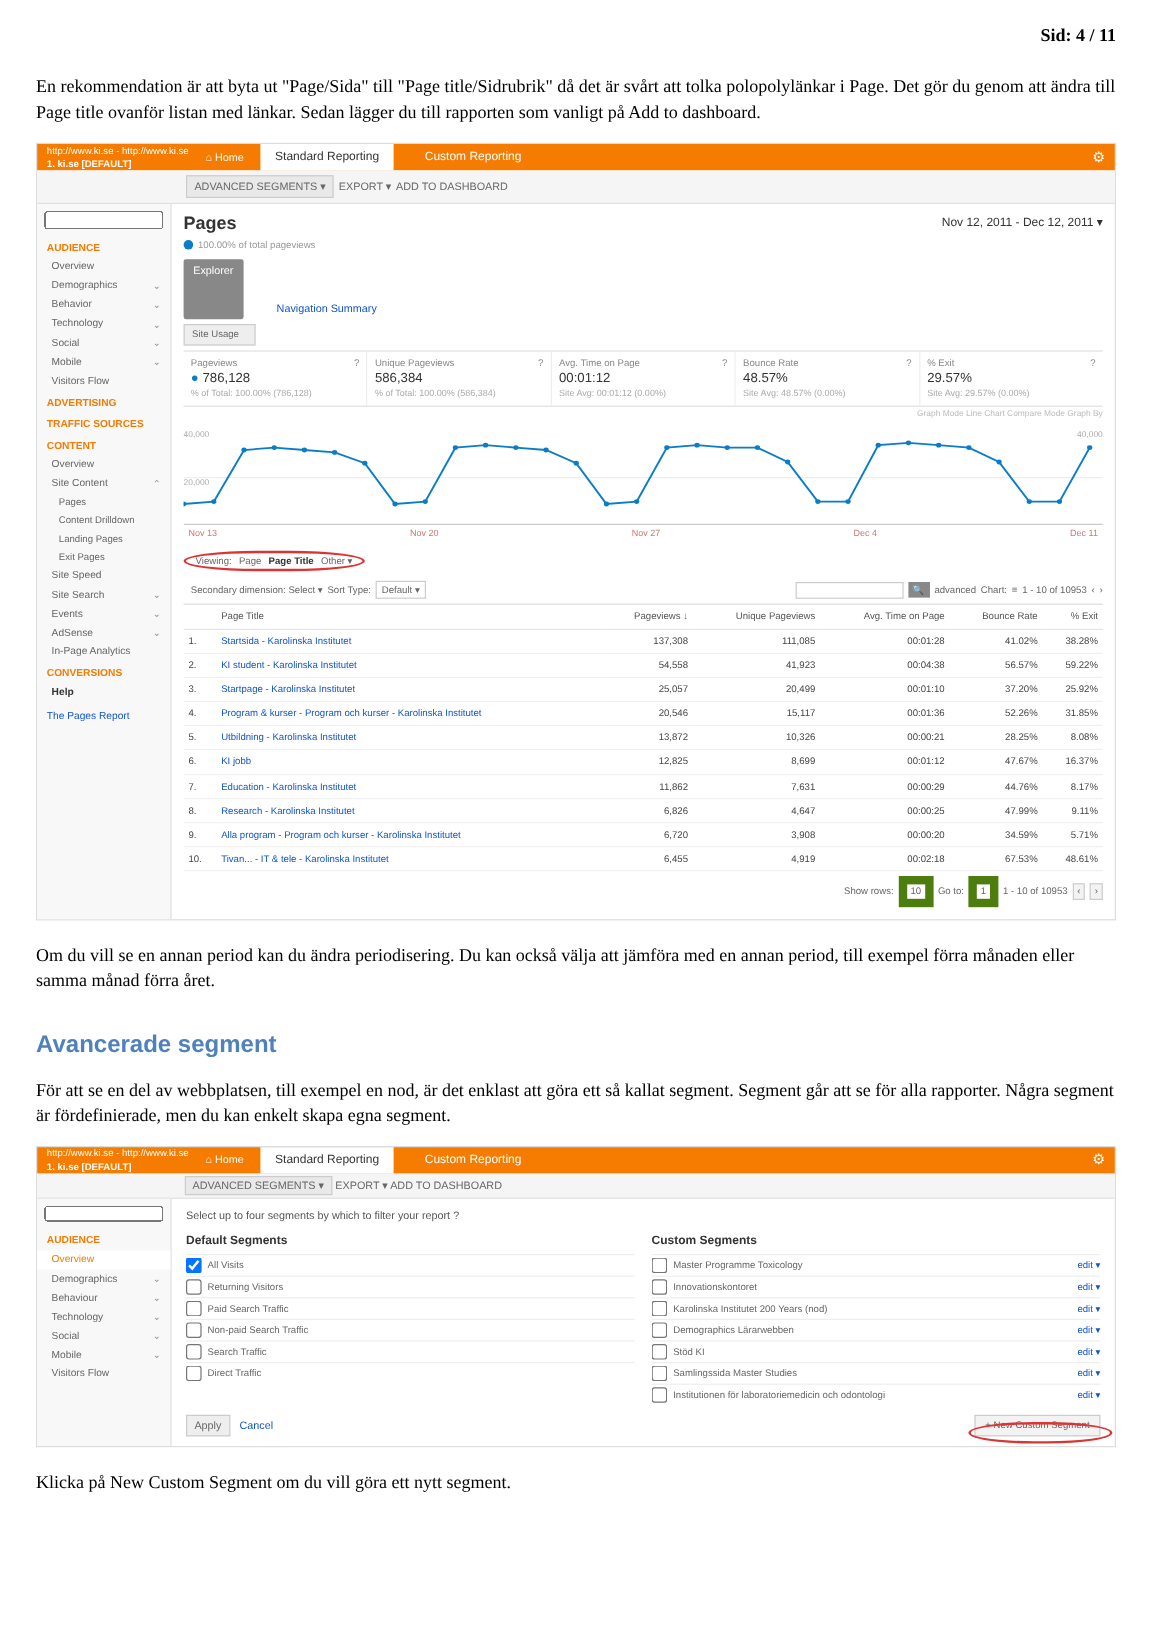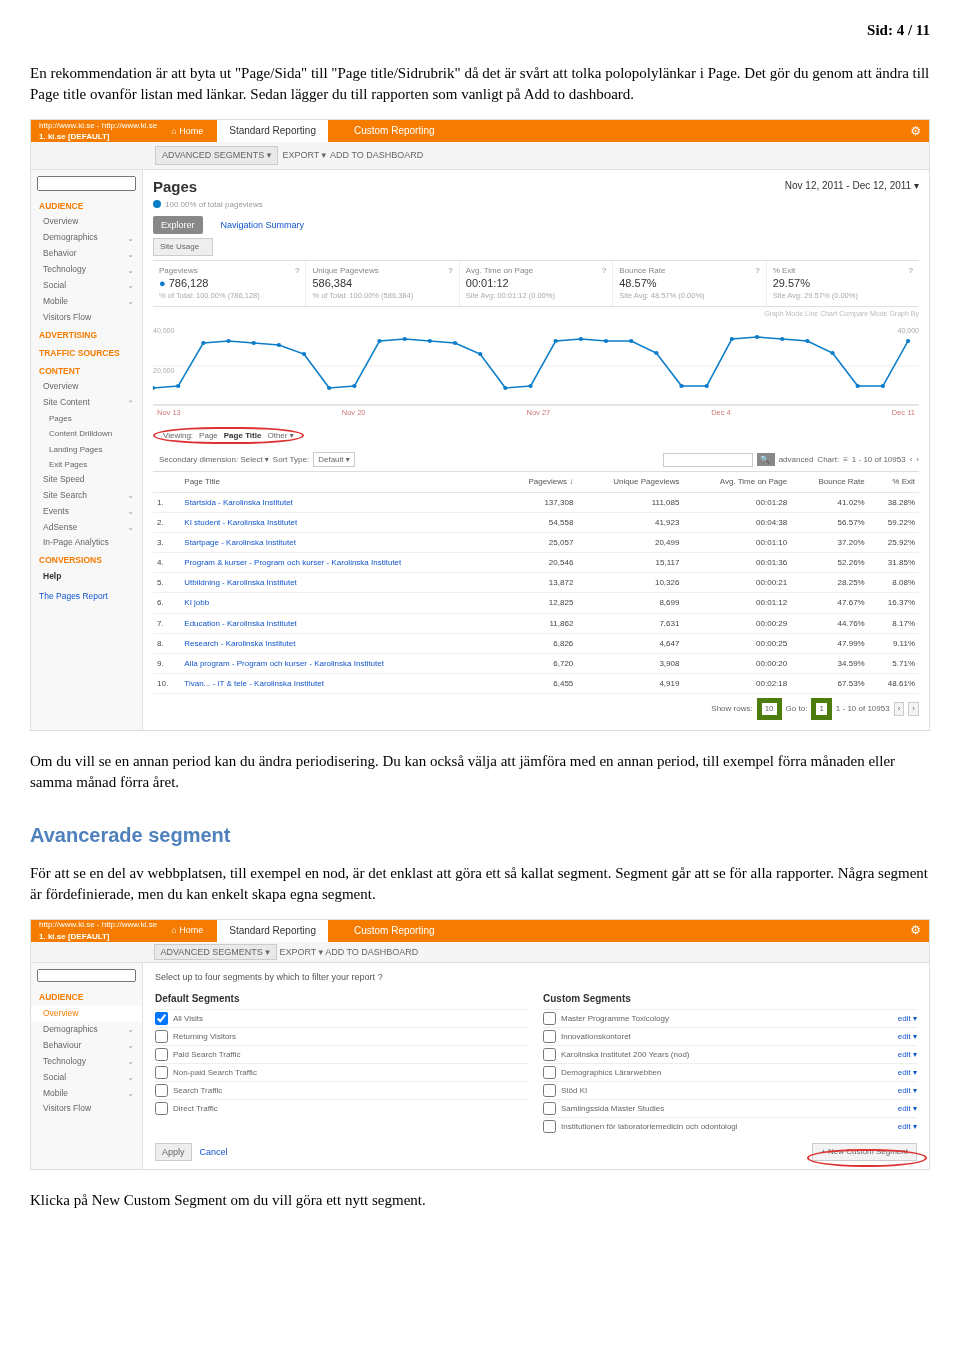--- a/index.html
+++ b/index.html
@@ -25,23 +25,23 @@
   .ga .sidebar .item { padding: 2px 8px 2px 12px; color: #666; display:flex; justify-content:space-between; align-items:center; }
   .ga .sidebar .item .caret { color:#999; font-size:8px; }
   .ga .sidebar .sub { padding-left: 18px; color:#666; font-size:8px; }
   .ga .sidebar .help { color: #1155cc; padding: 6px 8px 2px; }
   .ga .content { flex: 1; padding: 6px 10px; position: relative; }
   .ga .ph { display:flex; justify-content:space-between; align-items:center; margin-bottom: 2px; }
   .ga .ph .title { font-size: 15px; font-weight: bold; color: #333; }
   .ga .ph .date { font-size: 10px; color: #333; }
   .ga .tot { color:#999; font-size:8px; margin-bottom:6px; display:flex; align-items:center; gap:4px; }
   .ga .tot .dot { width:8px;height:8px;border-radius:50%;background:#0b7dc8;display:inline-block; }
-  .ga .exp-tabs { display:flex; gap:10px; font-size:9px; margin-bottom:4px; }
+  .ga .exp-tabs { display:flex; gap:20px; font-size:9px; margin-bottom:4px; }
   .ga .exp-tabs .et { background:#888;color:#fff;padding:3px 8px;border-radius:2px; }
-  .ga .exp-tabs .et.plain { background:transparent;color:#1155cc; }
+  .ga .exp-tabs .et.plain { background:transparent;color:#1155cc;margin-top:32px; }
   .ga .siteusage { background:#eee;border:1px solid #ccc;padding:2px 6px;width:60px;font-size:8px;margin-bottom:4px; }
   .ga .metrics { display:flex; border-top:1px solid #e0e0e0; border-bottom:1px solid #e0e0e0; }
   .ga .metric { flex:1; padding:4px 6px; border-right:1px solid #eee; }
   .ga .metric:last-child { border-right:none; }
   .ga .metric .ml { font-size:8px; color:#888; display:flex; justify-content:space-between; }
   .ga .metric .mv { font-size:11px; color:#333; }
   .ga .metric .ms { font-size:7.5px; color:#aaa; }
   .ga .metric.p .mv::before { content:"● "; color:#0b7dc8; }
   .ga .chart { height: 80px; margin:6px 0 2px; position:relative; }
   .ga .chart svg { width:100%; height:100%; }
@@ -53,21 +53,21 @@
   .ga .viewrow .filt { margin-left:6px; display:flex; align-items:center; gap:4px; }
   .ga .viewrow .right { margin-left:auto; display:flex; align-items:center; gap:4px; }
   .ga .viewrow .searchbox { border:1px solid #ccc; width:90px; height:14px; display:inline-block; }
   .ga .viewrow .mag { background:#888;color:#fff;padding:1px 4px; }
   .ga table.data { width:100%; border-collapse:collapse; font-size:8px; }
   .ga table.data th { text-align:left; padding:4px 4px; border-top:1px solid #ddd; border-bottom:1px solid #e5e5e5; color:#555; font-weight:normal; }
   .ga table.data td { padding:4px 4px; border-bottom:1px solid #f0f0f0; color:#444; }
   .ga table.data td.n, .ga table.data th.n { text-align:right; }
   .ga table.data td.link { color:#1155cc; }
   .ga .pager { display:flex; justify-content:flex-end; align-items:center; gap:4px; font-size:8px; color:#666; padding:4px 0; }
-  .ga .pager .box { border:5px solid #4d7c0f; padding:0 3px; }
+  .ga .pager .box { border:7px solid #4d7c0f; padding:0 3px; }
   .ga .pager .navbtn { border:1px solid #ccc; padding:0 3px; background:#f3f3f3; }
   
   .ga2 { font-family: Arial, sans-serif; font-size: 9px; color: #666; border: 1px solid #ddd; margin: 10px 0 20px; background:#fff; }
   .ga2 .topbar { background: #f57c00; color: #fff; height: 22px; display: flex; align-items: center; padding: 0 8px; gap: 14px; }
   .ga2 .topbar .crumb { color:#fff; font-size:8px; }
   .ga2 .topbar .tab { padding: 4px 12px; background: #fff; color: #333; font-size:10px; }
   .ga2 .topbar .tab.plain { background: transparent; color: #fff; }
   .ga2 .topbar .gear { margin-left: auto; color:#fff; font-size:12px; }
   .ga2 .subbar { background: #f5f5f5; border-bottom: 1px solid #e0e0e0; padding: 4px 8px; font-size:9px; }
   .ga2 .subbar .seg { background:#e9e9e9;border:1px solid #ccc;padding:2px 6px; }

